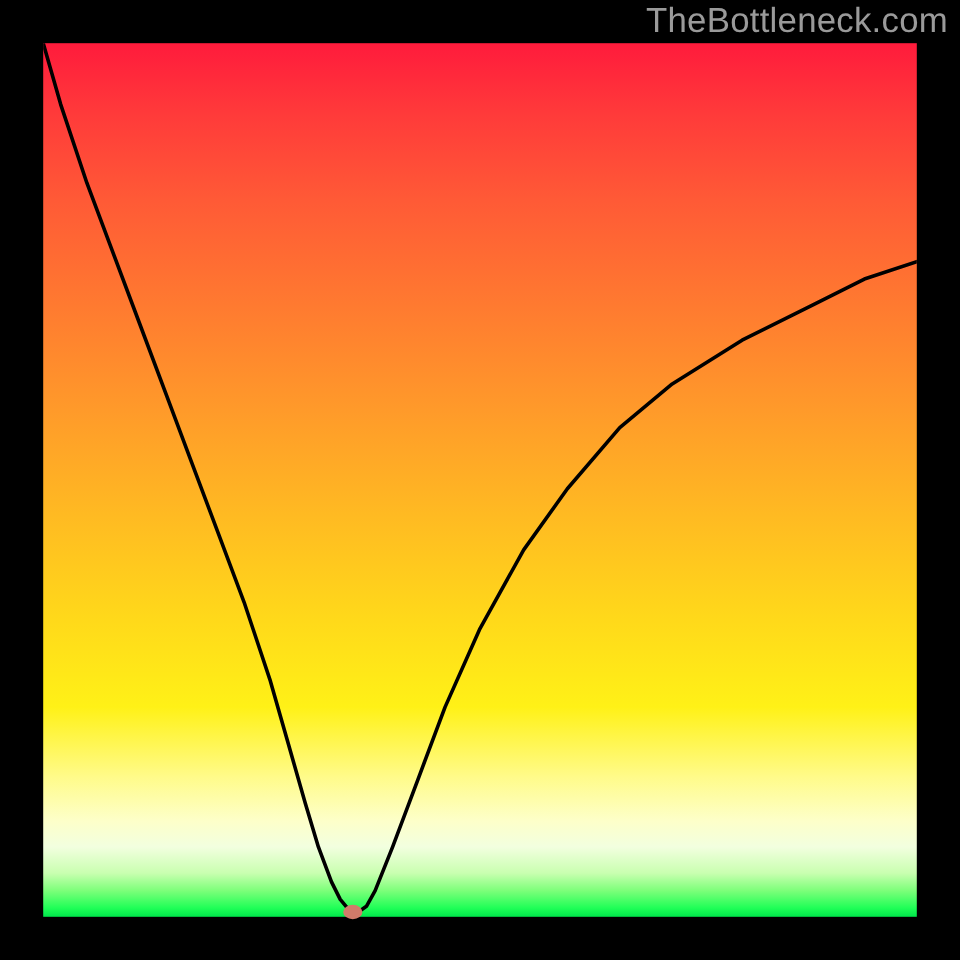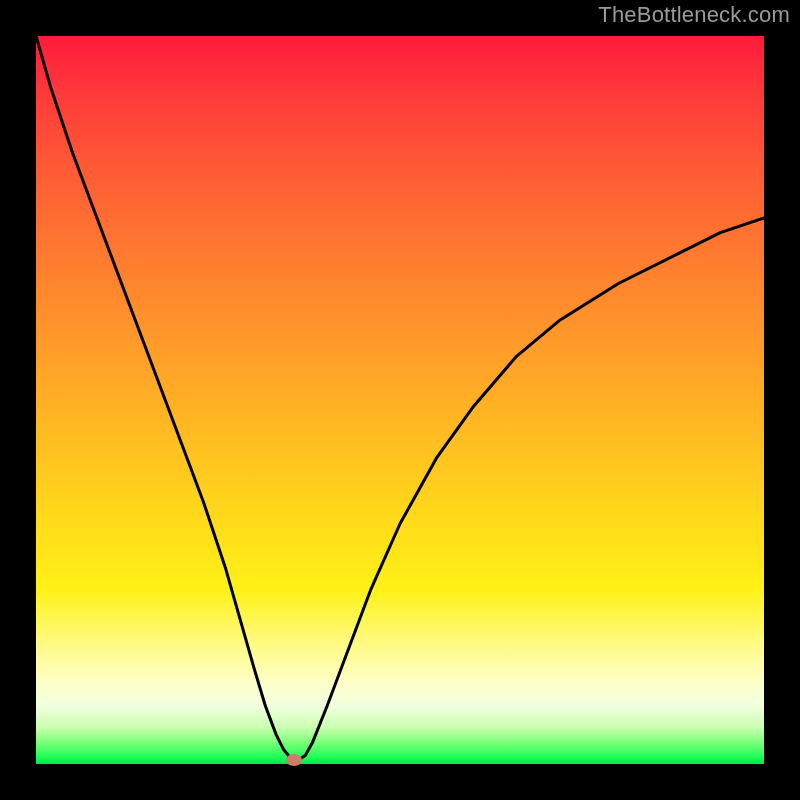--- a/index.html
+++ b/index.html
@@ -41,21 +41,21 @@
       #7dff7a 97%,
       #1fff57 99%,
       #00e64b 100%
     );
   }
   .watermark {
     position: absolute;
     top: 2px;
     right: 10px;
     color: #9a9a9a;
-    font-size: 22px;
+    font-size: 29px;
     letter-spacing: 0.2px;
     user-select: none;
   }
   svg.curve {
     position: absolute;
     left: 0;
     top: 0;
     width: 728px;
     height: 728px;
   }

